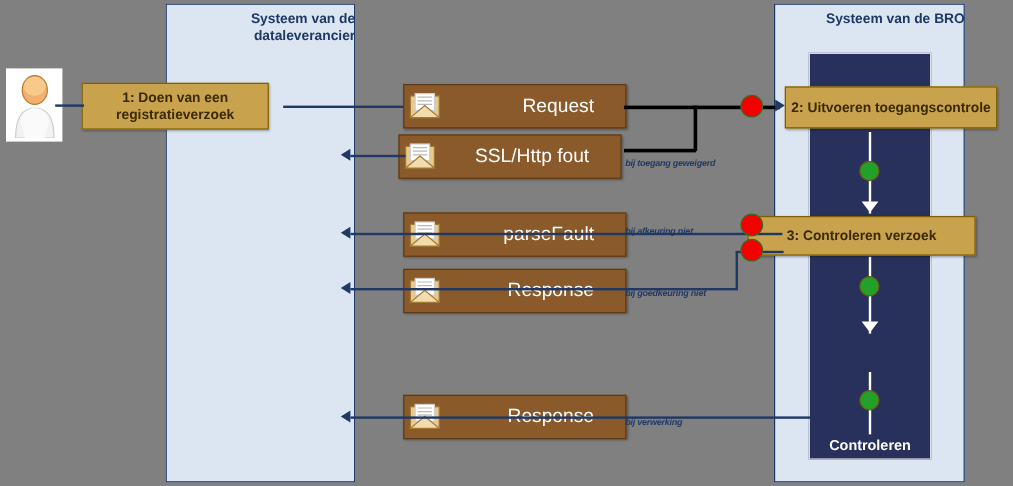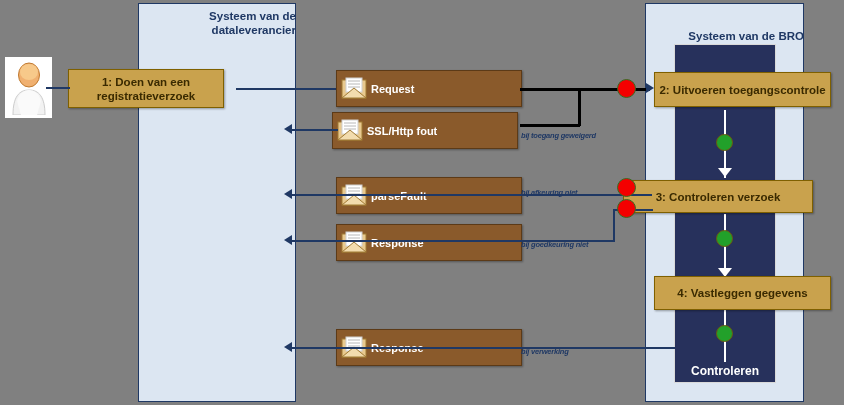--- a/index.html
+++ b/index.html
@@ -67,24 +67,24 @@
     position:absolute;
     background:#8a5a2b;
     border:1px solid #5c3a17;
     box-sizing:border-box;
     display:flex;
     align-items:center;
     box-shadow:1px 1px 2px rgba(0,0,0,.35);
   }
   .msg .label{
     flex:1;
-    text-align:left;
+    text-align:right;
     color:#ffffff;
-    font-weight:bold;
-    font-size:11px;
+    font-weight:normal;
+    font-size:16px;
     padding-right:26px;
   }
   .env{
     width:34px;height:100%;
     display:flex;align-items:center;justify-content:center;
     flex:0 0 34px;
   }
 
   
   .line-h{position:absolute;background:#1f3864;height:2px;}
@@ -154,21 +154,21 @@
 
 <div class="canvas">
 
   <div class="lane" style="left:138px;top:3px;width:158px;height:399px;"></div>
   <div class="lane-title" style="left:138px;top:9px;width:158px;">
     <div>Systeem van de</div>
     <div>dataleverancier</div>
   </div>
 
   <div class="lane" style="left:645px;top:3px;width:159px;height:399px;"></div>
-  <div class="lane-title" style="left:645px;top:9px;width:159px;margin-top:20px;">
+  <div class="lane-title" style="left:645px;top:9px;width:159px;">
     <div>Systeem van de BRO</div>
   </div>
 
   <div class="navy-bar" style="left:674px;top:44px;width:102px;height:339px;"></div>
   <div class="navy-label" style="left:674px;top:364px;width:102px;">Controleren</div>
 
   <div class="line-v white" style="left:724px;top:110px;height:68px;"></div>
   <div class="arrow-down-white" style="left:718px;top:168px;"></div>
   <div class="dot-green" style="left:716px;top:134px;"></div>
 
@@ -270,23 +270,20 @@
   </div>
 
   <div class="proc" style="left:654px;top:72px;width:177px;height:35px;">
     <div>2: Uitvoeren toegangscontrole</div>
   </div>
 
   <div class="proc" style="left:623px;top:180px;width:190px;height:33px;">
     <div>3:  Controleren verzoek</div>
   </div>
 
-  <div class="proc" style="left:654px;top:276px;width:177px;height:34px;">
-    <div>4: Vastleggen gegevens</div>
-  </div>
 
   <div class="line-h black" style="left:520px;top:88px;width:130px;"></div>
   <div class="line-v black" style="left:578px;top:88px;height:38px;"></div>
   <div class="line-h black" style="left:520px;top:124px;width:60px;"></div>
   <div class="arrow-right" style="left:646px;top:83px;"></div>
   <div class="dot-red" style="left:617px;top:79px;"></div>
 
   <div class="line-h" style="left:292px;top:129px;width:46px;"></div>
   <div class="arrow-left" style="left:284px;top:124px;"></div>
 

